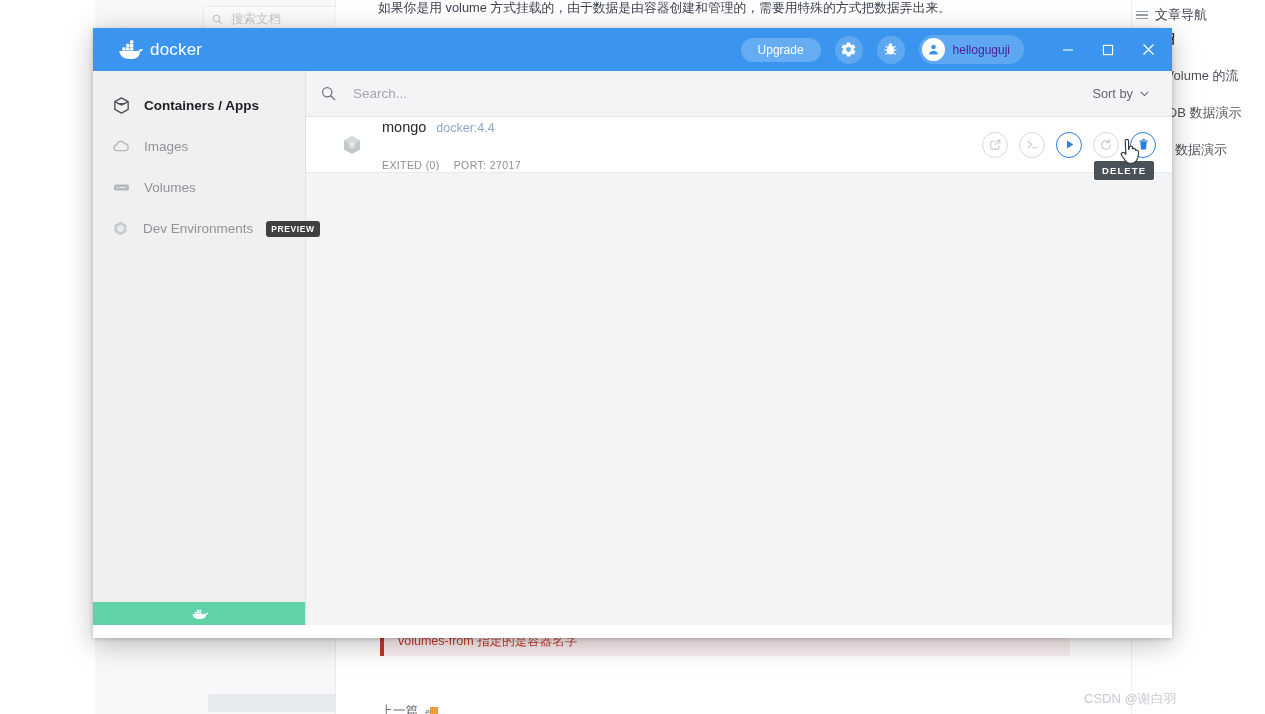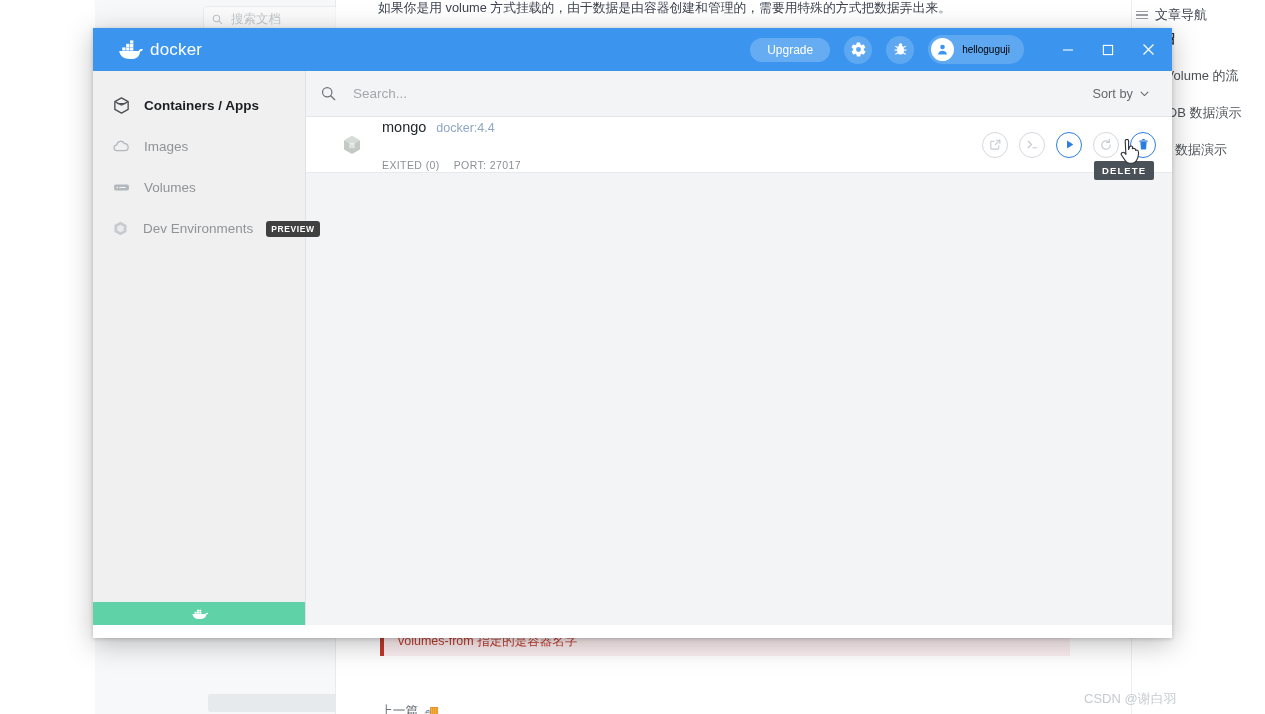--- a/index.html
+++ b/index.html
@@ -114,21 +114,21 @@
   }
   .user-chip {
     display: flex; align-items: center; gap: 8px;
     background: rgba(255,255,255,.18); border-radius: 15px;
     padding: 3px 14px 3px 3px; cursor: pointer;
   }
   .user-chip .avatar {
     width: 23px; height: 23px; border-radius: 50%; background: #ffffff;
     display: flex; align-items: center; justify-content: center;
   }
-  .user-chip .uname { font-size: 10px; color: #000000; }
+  .user-chip .uname { font-size: 12px; color: #4c1d95; }
 
   .win-ctrls { display: flex; align-items: center; margin-left: 10px; }
   .win-btn {
     width: 40px; height: 43px; display: flex; align-items: center;
     justify-content: center; cursor: pointer;
   }
 
   .body-area { display: flex; height: 554px; }
 
   

